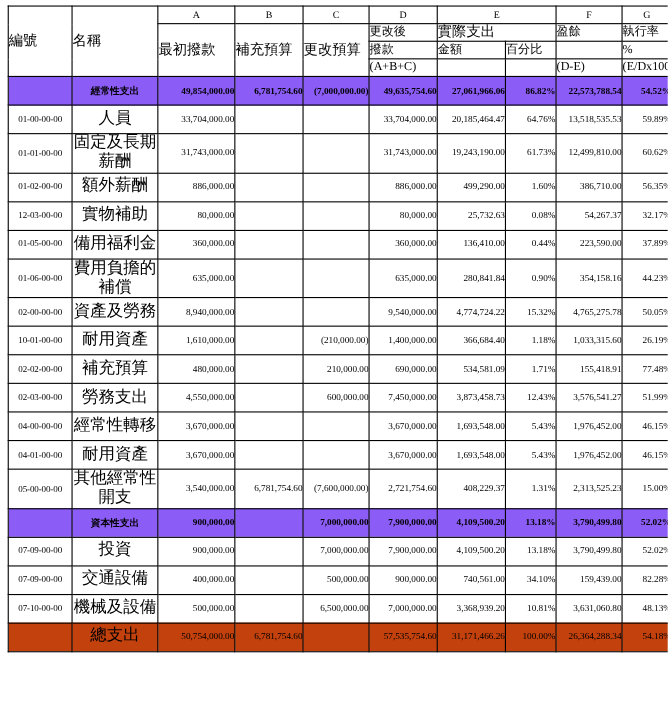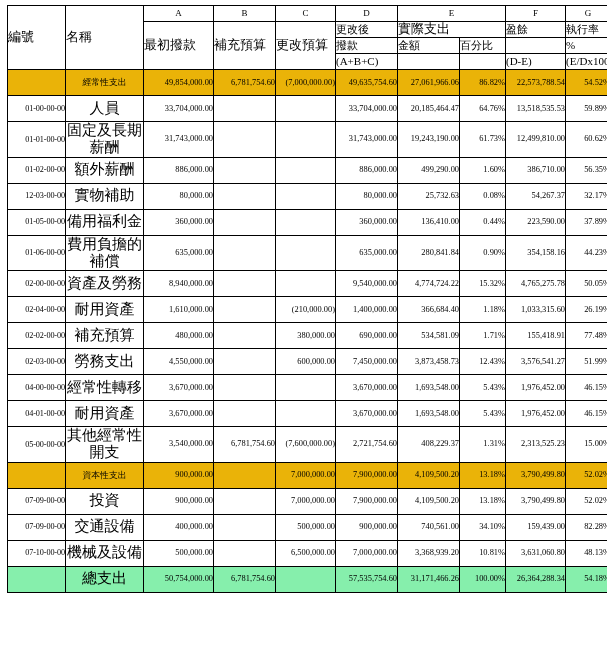--- a/index.html
+++ b/index.html
@@ -58,47 +58,47 @@
   }
   .hdr-sub {
     text-align: left;
     font-size: 11px;
     height: 15px;
   }
 
   
   tr.datarow td { height: 25px; }
   td.code {
-    text-align: right;
+    text-align: center;
     padding-left: 4px;
     font-size: 8.2px;
     letter-spacing: -0.1px;
   }
   td.name {
     text-align: center;
     font-size: 15px;
   }
   td.num {
     text-align: right;
     padding-right: 4px;
     font-size: 8.4px;
   }
   td.pct {
     text-align: right;
     padding-right: 5px;
     font-size: 8.4px;
   }
   td.empty { }
   tr.grouprow td {
-    background: #eab308;
-    font-weight: normal;
+    background: #8b5cf6;
+    font-weight: bold;
   }
   tr.grouprow td.name { font-size: 8.8px; }
   tr.totalrow td {
-    background: #86efac;
+    background: #c2410c;
   }
 </style>
 </head>
 <body>
 
 <div id="sheet">
   <table class="budget">
     <colgroup>
       <col class="c-code">
         <col class="c-name">
@@ -238,37 +238,37 @@
           <td class="num">8,940,000.00</td>
           <td class="num empty"></td>
           <td class="num empty"></td>
           <td class="num">9,540,000.00</td>
           <td class="num">4,774,724.22</td>
           <td class="pct">15.32%</td>
           <td class="num">4,765,275.78</td>
           <td class="pct">50.05%</td>
         </tr>
         <tr class="datarow ">
-          <td class="code">02-04-00-00</td>
+          <td class="code">10-01-00-00</td>
           <td class="name">耐用資產</td>
           <td class="num">1,610,000.00</td>
           <td class="num empty"></td>
           <td class="num">(210,000.00)</td>
           <td class="num">1,400,000.00</td>
           <td class="num">366,684.40</td>
           <td class="pct">1.18%</td>
           <td class="num">1,033,315.60</td>
           <td class="pct">26.19%</td>
         </tr>
         <tr class="datarow ">
           <td class="code">02-02-00-00</td>
           <td class="name">補充預算</td>
           <td class="num">480,000.00</td>
           <td class="num empty"></td>
-          <td class="num">380,000.00</td>
+          <td class="num">210,000.00</td>
           <td class="num">690,000.00</td>
           <td class="num">534,581.09</td>
           <td class="pct">1.71%</td>
           <td class="num">155,418.91</td>
           <td class="pct">77.48%</td>
         </tr>
         <tr class="datarow ">
           <td class="code">02-03-00-00</td>
           <td class="name">勞務支出</td>
           <td class="num">4,550,000.00</td>

